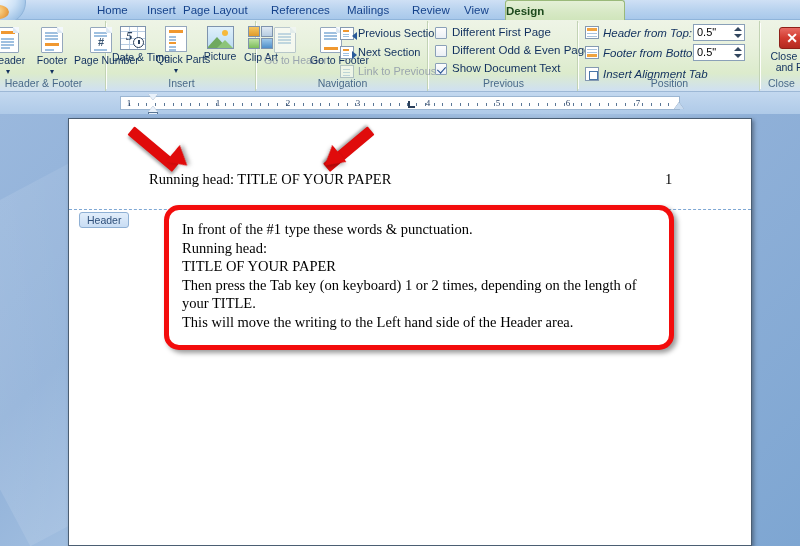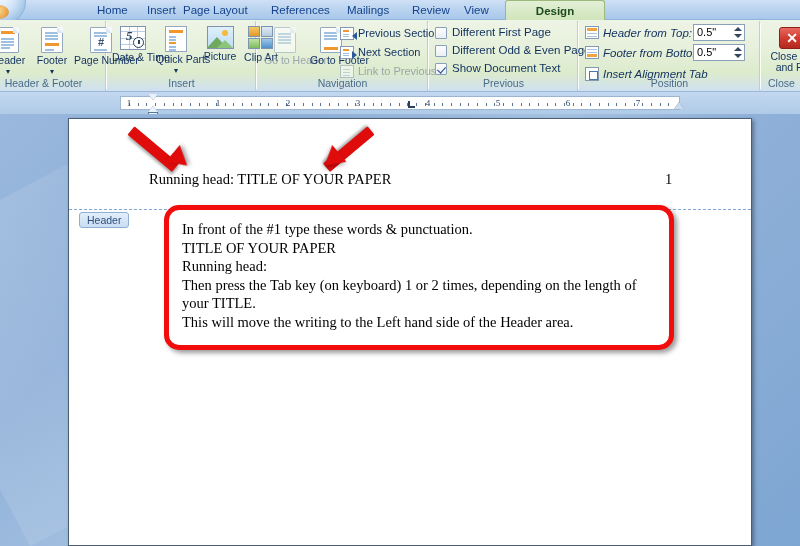--- a/index.html
+++ b/index.html
@@ -326,21 +326,21 @@
   <div class="office-btn">
     <div class="office-orb"></div>
   </div>
   <div class="tab" style="left:88px">Home</div>
   <div class="tab" style="left:138px">Insert</div>
   <div class="tab" style="left:174px">Page Layout</div>
   <div class="tab" style="left:262px">References</div>
   <div class="tab" style="left:338px">Mailings</div>
   <div class="tab" style="left:403px">Review</div>
   <div class="tab" style="left:455px">View</div>
-  <div class="tab active" style="left:505px;width:100px;text-align:center;padding:0">Design</div>
+  <div class="tab active" style="left:505px;width:120px;text-align:left;padding:0">Design</div>
 </div>
 
 <div class="ribbon">
 
   <div class="rgroup" style="left:-18px; width:124px">
     <div class="bigbtn" style="left:6px; top:6px; width:40px">
       <span class="ico docico" style="position:relative">
         <span class="docband" style="top:3px; right:3px; left:3px"></span>
         <span class="docline" style="top:10px; right:4px"></span>
         <span class="docline" style="top:13px; right:4px"></span>
@@ -640,21 +640,21 @@
            box-shadow:0 2px 3px rgba(0,0,0,.35)"></div>
       <div class="ahead" style="left:12px; top:27px;
            border-left:11px solid transparent; border-right:11px solid transparent;
            border-top:19px solid #e00b0b; transform:rotate(50deg);
            filter:drop-shadow(1px 2px 2px rgba(0,0,0,.35))"></div>
     </div>
 
     <div class="callout">
       <div class="calltext">
         <div>In front of the #1 type these words &amp; punctuation.</div>
+        <div>Running head:</div>
         <div>TITLE OF YOUR PAPER</div>
-        <div>Running head:</div>
         <div>Then press the Tab key (on keyboard) 1 or 2 times, depending on the length of your TITLE.</div>
         <div>This will move the writing to the Left hand side of the Header area.</div>
       </div>
     </div>
 
   </div>
 </div>
 
 </body></html>

